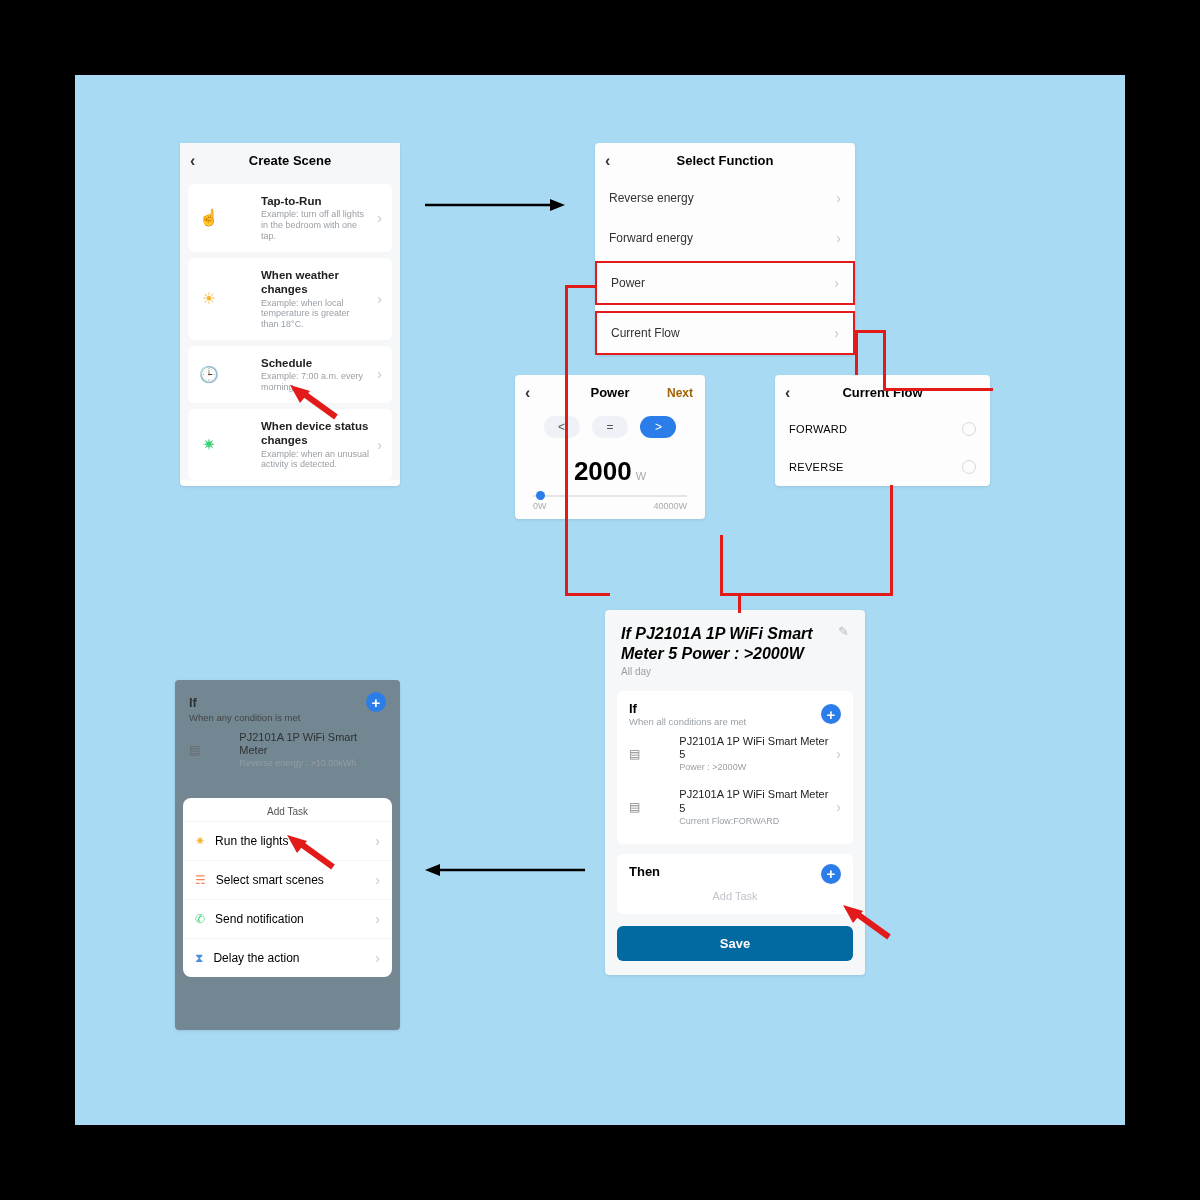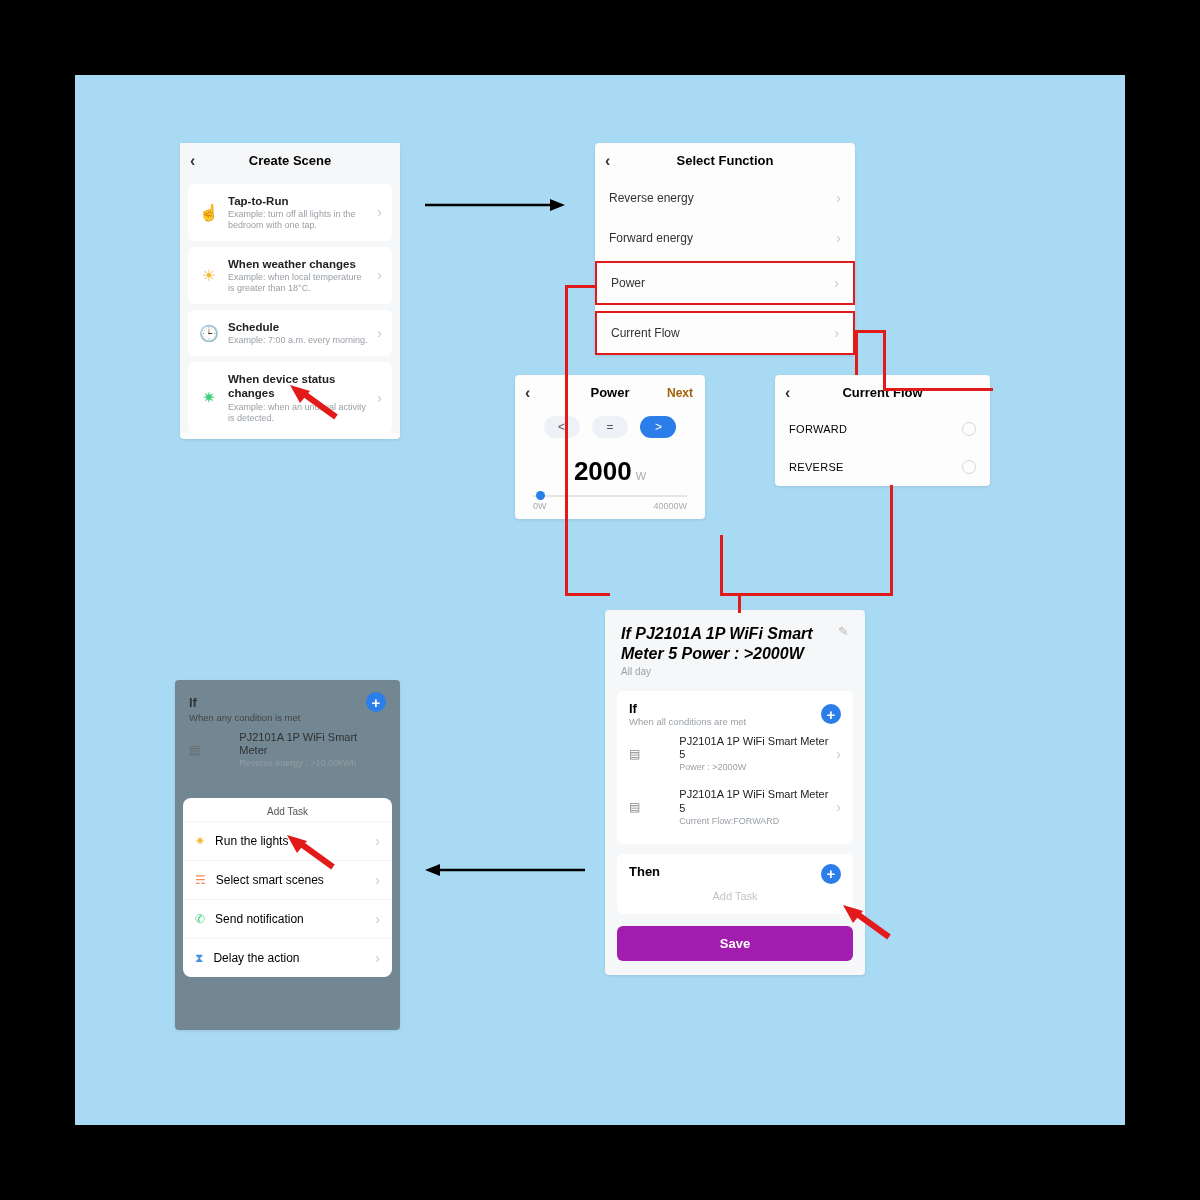--- a/index.html
+++ b/index.html
@@ -4,21 +4,21 @@
 <style>
   * { box-sizing: border-box; margin: 0; padding: 0; }
   body { font-family: -apple-system, Helvetica, Arial, sans-serif; background:#000; width:1200px; height:1200px; }
   .frame { position:absolute; left:75px; top:75px; width:1050px; height:1050px; background:#a8daf4; }
   .panel { position:absolute; background:#fdfdfd; border-radius:4px; box-shadow:0 1px 3px rgba(0,0,0,0.1); }
   .hdr { display:flex; align-items:center; justify-content:center; position:relative; padding:10px 0; font-weight:600; font-size:13px; }
   .hdr .back { position:absolute; left:10px; font-size:16px; color:#333; }
   .hdr .next { position:absolute; right:12px; color:#a16207; font-size:12px; font-weight:600; }
   .chev { color:#c8c8c8; font-size:14px; }
   .card { background:#fff; margin:6px 8px; border-radius:6px; padding:10px; display:flex; align-items:center; gap:8px; }
-  .card .txt { flex:1; }
+  .card .txt { flex:1;margin-left:33px; }
   .card .t { font-size:11.5px; font-weight:600; color:#222; line-height:1.25; }
   .card .s { font-size:9px; color:#9aa0a6; line-height:1.2; margin-top:1px; }
   .icn { width:22px; height:22px; display:flex; align-items:center; justify-content:center; font-size:16px; }
 
   
   .frow { display:flex; align-items:center; justify-content:space-between; padding:12px 14px; font-size:12px; color:#333; }
   .redbox { border:2.5px solid #e21a1a; }
 
   
   .pill { width:36px; height:22px; border-radius:14px; background:#eef2f6; color:#555; display:inline-flex; align-items:center; justify-content:center; font-size:12px; margin:0 4px; }
@@ -34,21 +34,21 @@
   
   .sum { padding:14px 16px; }
   .sum .ttl { font-size:16px; font-weight:700; line-height:1.25;font-style:italic; }
   .sum .sub { color:#9aa0a6; font-size:10px; margin-top:2px; }
   .plus { width:20px; height:20px; border-radius:50%; background:#2b7de9; color:#fff; display:inline-flex; align-items:center; justify-content:center; font-size:15px; font-weight:700; line-height:1; }
   .block { background:#fff; border-radius:6px; padding:10px 12px; margin-top:10px; }
   .devrow { display:flex; align-items:center; gap:8px; padding:8px 0; }
   .devrow .info { flex:1;margin-left:31px; }
   .devrow .dt { font-size:11px; font-weight:500; color:#222; line-height:1.2; }
   .devrow .ds { font-size:9px; color:#9aa0a6; margin-top:1px; }
-  .savebtn { background:#a21caf; color:#fff; text-align:center; padding:10px; border-radius:6px; margin:12px 12px 14px; font-size:13px; font-weight:600; }
+  .savebtn { background:#0369a1; color:#fff; text-align:center; padding:10px; border-radius:6px; margin:12px 12px 14px; font-size:13px; font-weight:600; }
 
   
   .overlay { background:rgba(80,80,80,.6); border-radius:4px; }
   .overlay .hidden-top { padding:12px 14px; color:#333; }
   .sheet { background:#fff; border-radius:8px; margin:10px 8px 10px; }
   .sheet .sttl { text-align:center; font-size:10px; color:#555; padding:8px 0 4px; }
   .srow { display:flex; align-items:center; gap:10px; padding:11px 12px; border-top:1px solid #f5f5f5; font-size:12px; }
   .srow:first-of-type { border-top:none; }
 
   

